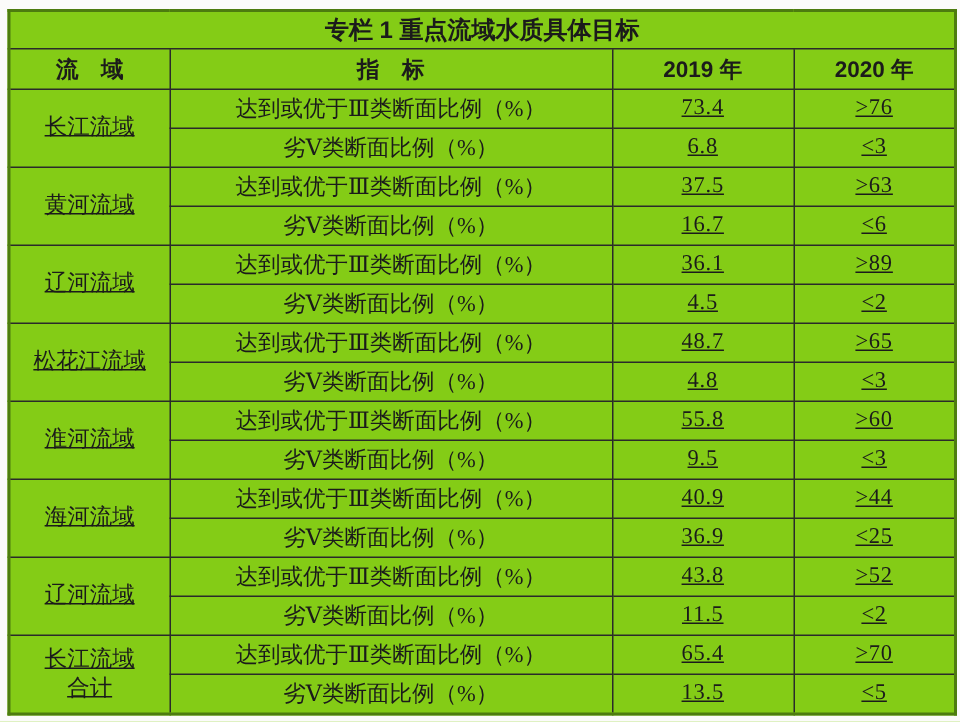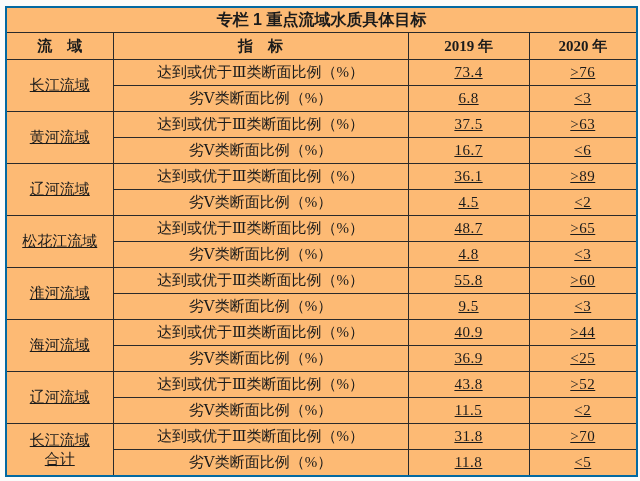--- a/index.html
+++ b/index.html
@@ -12,44 +12,44 @@
     position:relative;
     width:640px;height:481px;
     background:#fbfbfa;
     box-sizing:border-box;
     padding:6px 4px 3px 5px;
   }
   table.wq{
     border-collapse:collapse;
     table-layout:fixed;
     width:631px;
-    background:#fdba74;
+    background:#84cc16;
     color:#1b1b1b;
-    border:2px solid #0369a1;
+    border:2px solid #4d7c0f;
   }
   table.wq th, table.wq td{
     border:1px solid #2a2a2a;
     text-align:center;
     vertical-align:middle;
     padding:0 2px;
     overflow:hidden;
   }
   .col-basin{width:107px;}
   .col-indicator{width:295px;}
   .col-2015{width:121px;}
   .col-2020{width:108px;}
   .title-cell{
     height:24px;
     font-family:"Liberation Sans","DejaVu Sans",sans-serif;
     font-weight:bold;
     font-size:16px;
   }
   .header-row th{
     height:26px;
-    font-family:Liberation Serif, serif;
+    font-family:Liberation Sans, sans-serif;
     font-weight:bold;
     font-size:15px;
   }
   tbody.body-rows td{
     height:25px;
     font-size:15px;
   }
   td.basin-cell{
     white-space:pre-line;
     line-height:1.25;
@@ -158,23 +158,23 @@
         </tr>
         <tr>
           <td class="indicator-cell">劣Ⅴ类断面比例（%）</td>
           <td class="value-cell">11.5</td>
           <td class="value-cell">&lt;2</td>
         </tr>
         <tr>
           <td class="basin-cell" rowspan="2">长江流域
 合计</td>
           <td class="indicator-cell">达到或优于Ⅲ类断面比例（%）</td>
-          <td class="value-cell">31.8</td>
+          <td class="value-cell">65.4</td>
           <td class="value-cell">&gt;70</td>
         </tr>
         <tr>
           <td class="indicator-cell">劣Ⅴ类断面比例（%）</td>
-          <td class="value-cell">11.8</td>
+          <td class="value-cell">13.5</td>
           <td class="value-cell">&lt;5</td>
         </tr>
       </tbody>
   </table>
 </div>
 
 </body></html>

